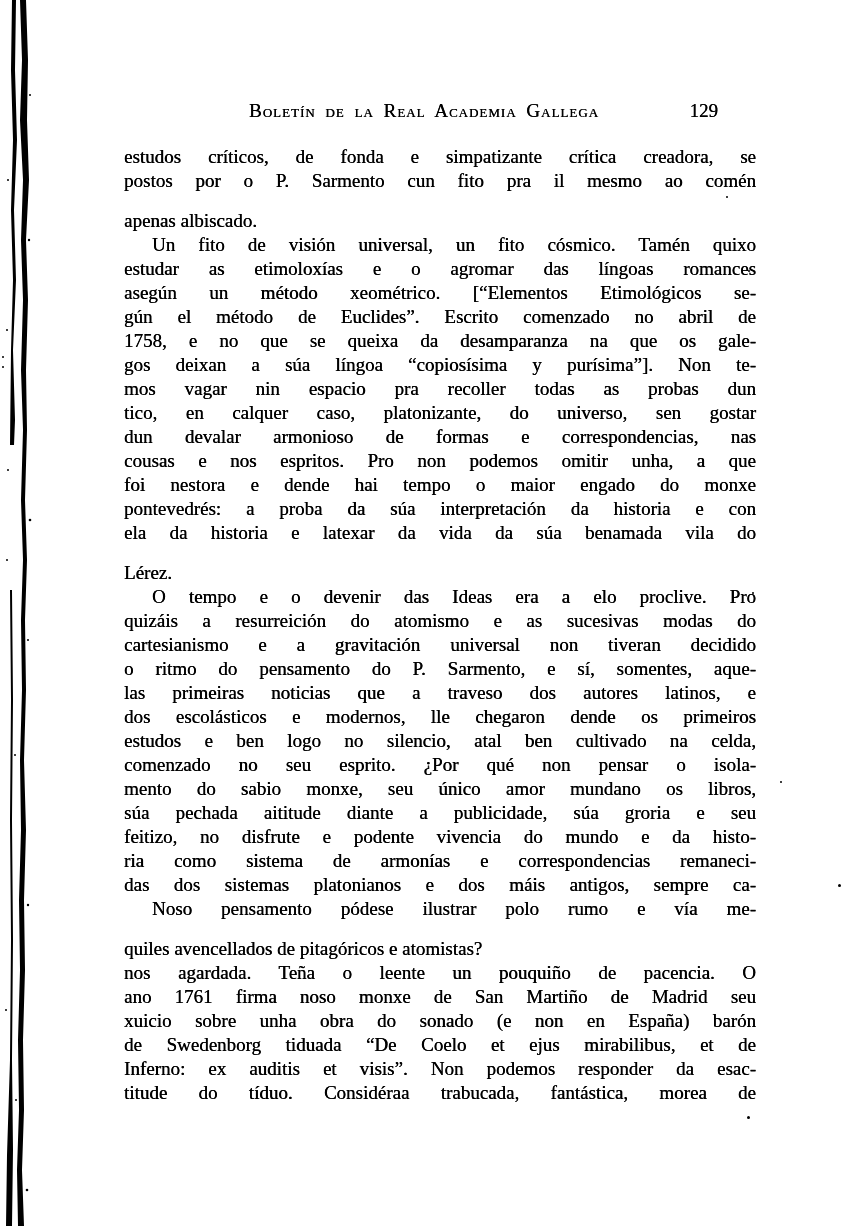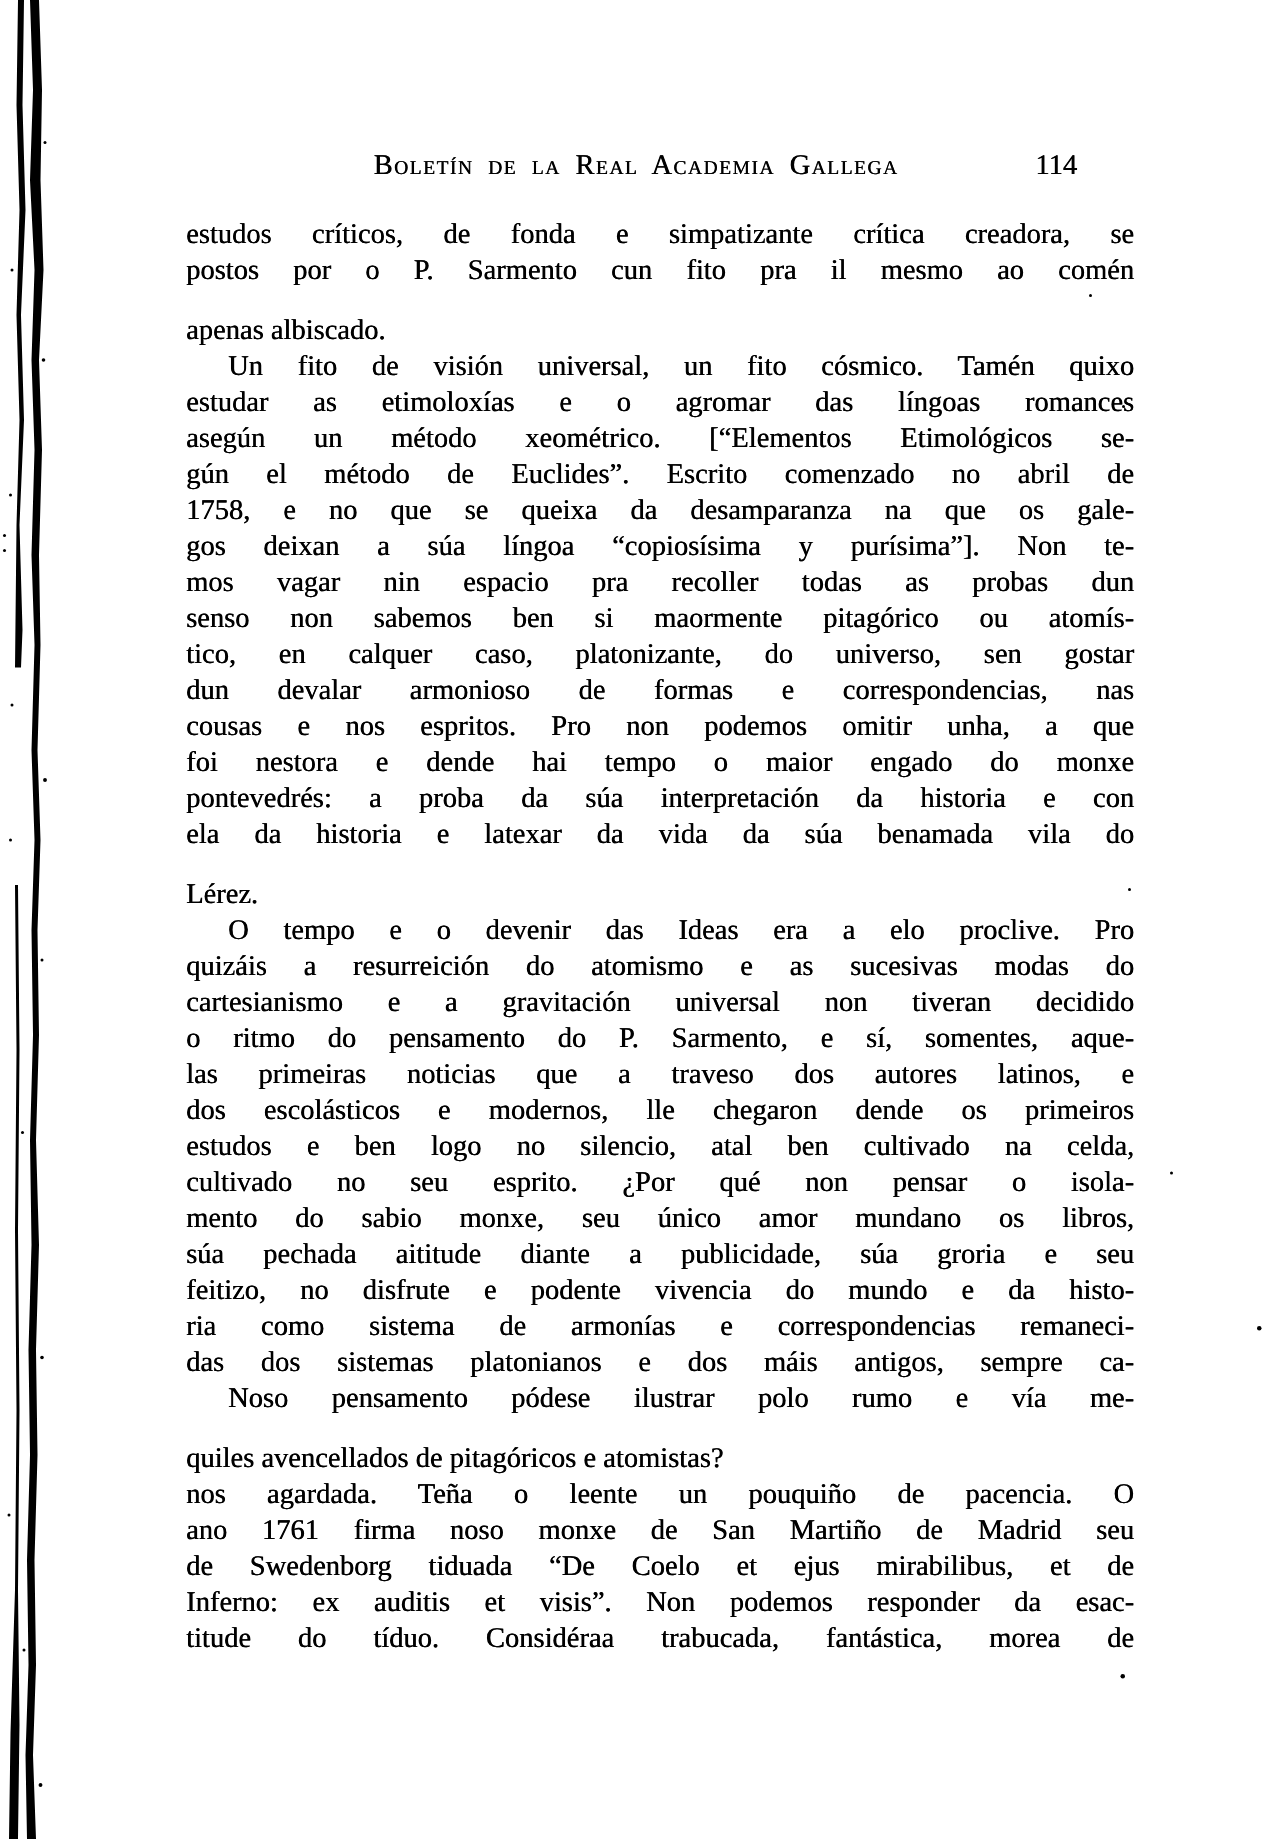--- a/index.html
+++ b/index.html
@@ -85,59 +85,59 @@
       <circle cx="15" cy="755" r="1"></circle>
         <circle cx="28" cy="905" r="1.2"></circle>
       <circle cx="6" cy="1010" r="1"></circle>
         <circle cx="16" cy="1100" r="1"></circle>
       <circle cx="27" cy="1190" r="1.3"></circle>
     </g>
   </svg>
 
   <div class="header">
     <span class="journal">Boletín de la Real Academia Gallega</span>
-    <span class="pagenum">114</span>
+    <span class="pagenum">129</span>
   </div>
 
   <div class="body-text">
       <div class="line">estudos críticos, de fonda e simpatizante crítica creadora, se</div>
       <div class="line">postos por o P. Sarmento cun fito pra il mesmo ao comén</div>
       <div class="line lastline">apenas albiscado.</div>
       <div class="line indent">Un fito de visión universal, un fito cósmico. Tamén quixo</div>
       <div class="line">estudar as etimoloxías e o agromar das língoas romances</div>
       <div class="line">asegún un método xeométrico. [“Elementos Etimológicos se-</div>
       <div class="line">gún el método de Euclides”. Escrito comenzado no abril de</div>
       <div class="line">1758, e no que se queixa da desamparanza na que os gale-</div>
       <div class="line">gos deixan a súa língoa “copiosísima y purísima”]. Non te-</div>
       <div class="line">mos vagar nin espacio pra recoller todas as probas dun</div>
-      <div class="line">senso non sabemos ben si maormente pitagórico ou atomís-</div>
       <div class="line">tico, en calquer caso, platonizante, do universo, sen gostar</div>
       <div class="line">dun devalar armonioso de formas e correspondencias, nas</div>
       <div class="line">cousas e nos espritos. Pro non podemos omitir unha, a que</div>
       <div class="line">foi nestora e dende hai tempo o maior engado do monxe</div>
       <div class="line">pontevedrés: a proba da súa interpretación da historia e con</div>
       <div class="line">ela da historia e latexar da vida da súa benamada vila do</div>
       <div class="line lastline">Lérez.</div>
       <div class="line indent">O tempo e o devenir das Ideas era a elo proclive. Pro</div>
       <div class="line">quizáis a resurreición do atomismo e as sucesivas modas do</div>
       <div class="line">cartesianismo e a gravitación universal non tiveran decidido</div>
       <div class="line">o ritmo do pensamento do P. Sarmento, e sí, somentes, aque-</div>
       <div class="line">las primeiras noticias que a traveso dos autores latinos, e</div>
       <div class="line">dos escolásticos e modernos, lle chegaron dende os primeiros</div>
       <div class="line">estudos e ben logo no silencio, atal ben cultivado na celda,</div>
-      <div class="line">cultivado no seu esprito. ¿Por qué non pensar o isola-</div>
+      <div class="line">comenzado no seu esprito. ¿Por qué non pensar o isola-</div>
       <div class="line">mento do sabio monxe, seu único amor mundano os libros,</div>
       <div class="line">súa pechada aititude diante a publicidade, súa groria e seu</div>
       <div class="line">feitizo, no disfrute e podente vivencia do mundo e da histo-</div>
       <div class="line">ria como sistema de armonías e correspondencias remaneci-</div>
       <div class="line">das dos sistemas platonianos e dos máis antigos, sempre ca-</div>
       <div class="line indent">Noso pensamento pódese ilustrar polo rumo e vía me-</div>
       <div class="line lastline">quiles avencellados de pitagóricos e atomistas?</div>
       <div class="line">nos agardada. Teña o leente un pouquiño de pacencia. O</div>
       <div class="line">ano 1761 firma noso monxe de San Martiño de Madrid seu</div>
+      <div class="line">xuicio sobre unha obra do sonado (e non en España) barón</div>
       <div class="line">de Swedenborg tiduada “De Coelo et ejus mirabilibus, et de</div>
       <div class="line">Inferno: ex auditis et visis”. Non podemos responder da esac-</div>
       <div class="line">titude do tíduo. Considéraa trabucada, fantástica, morea de</div>
     </div>
 
   <div class="speck" style="left:726px;top:196px;width:2px;height:2px;"></div>
   <div class="speck" style="left:748px;top:270px;width:2px;height:2px;"></div>
   <div class="speck" style="left:752px;top:592px;width:2px;height:2px;"></div>
   <div class="speck" style="left:780px;top:781px;width:2px;height:2px;"></div>
   <div class="speck" style="left:838px;top:884px;width:3px;height:3px;"></div>

